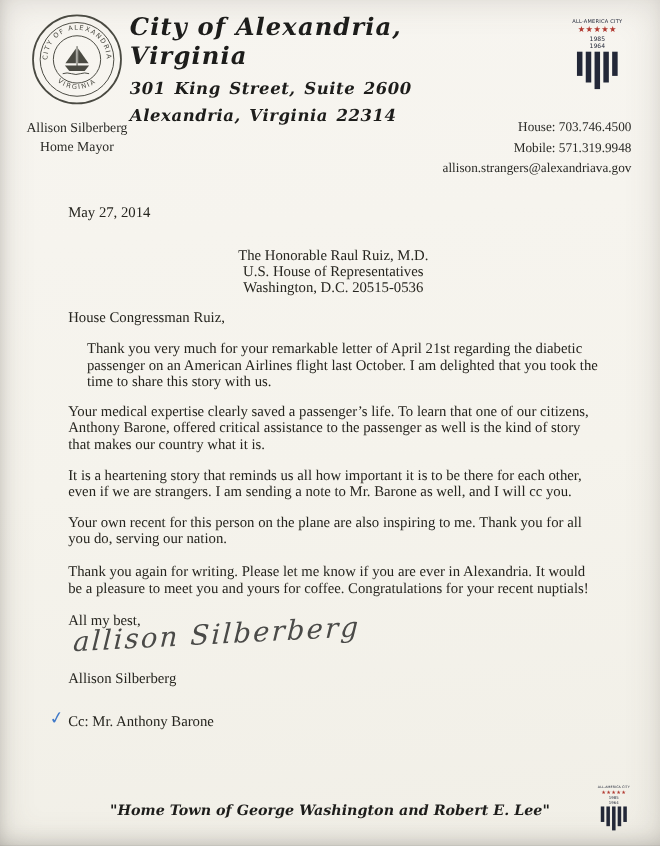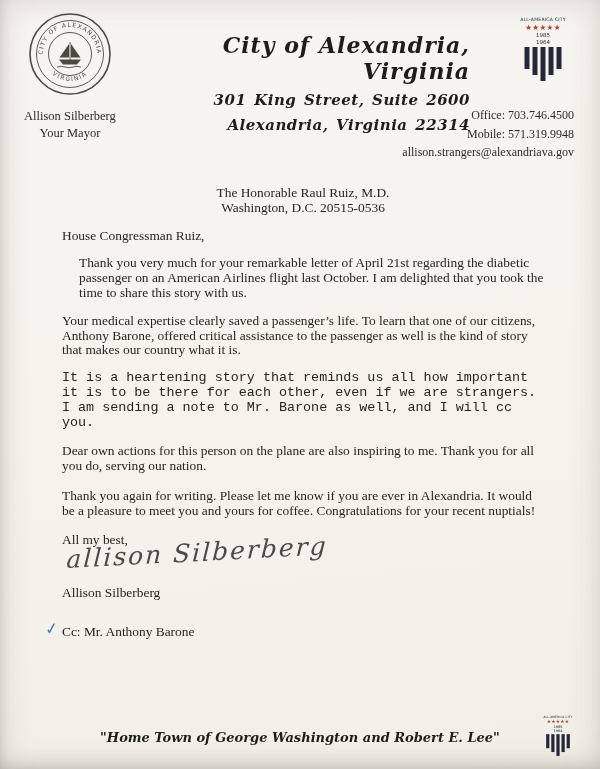--- a/index.html
+++ b/index.html
@@ -8,21 +8,21 @@
     width:600px;height:769px;
     margin:0 auto;
     background:linear-gradient(175deg,#f7f5f0 0%,#f5f3ec 55%,#f1efe7 100%);
     box-shadow:inset 0 0 32px rgba(90,80,65,.18), inset 0 -10px 22px -14px rgba(0,0,0,.25), inset 10px 0 20px -16px rgba(0,0,0,.18);
     font-family:"Liberation Serif", serif;
     color:#26251f;
     overflow:hidden;
   }
   
   .seal{position:absolute;left:28px;top:12px;width:84px;height:84px;}
-  .head-center{position:absolute;left:118px;right:130px;top:32px;text-align:right;}
+  .head-center{position:absolute;left:118px;right:130px;top:12px;text-align:left;}
   .script{font-family:"DejaVu Serif", serif;font-style:italic;font-weight:bold;color:#1d1d1b;}
   .head-title{font-size:22px;letter-spacing:1px;}
   .head-addr{font-size:15px;letter-spacing:.5px;margin-top:7px;word-spacing:2px;}
   .shield{position:absolute;right:32px;top:14px;}
   .sender{position:absolute;left:24px;top:108px;text-align:center;font-size:12.5px;line-height:1.35;color:#2a2a26;}
   .contact{position:absolute;right:26px;top:106px;text-align:right;font-size:12px;line-height:1.55;color:#2a2a26;}
   
   .body{
     position:absolute;left:62px;right:56px;top:186px;
     font-size:13.4px;line-height:14.8px;color:#26251f;
@@ -98,42 +98,44 @@
         <rect x="14.5" y="33" width="5" height="28"></rect>
         <rect x="22.5" y="33" width="5" height="34"></rect>
         <rect x="30.5" y="33" width="5" height="28"></rect>
         <rect x="38.5" y="33" width="5" height="22"></rect>
       </g>
     </svg>
   </div>
 
   <div class="sender">
     <div>Allison Silberberg</div>
-    <div>Your Mayor</div>
+    <div>Home Mayor</div>
   </div>
 
   <div class="contact">
-    <div>Office: 703.746.4500</div>
+    <div>House: 703.746.4500</div>
     <div>Mobile: 571.319.9948</div>
     <div>allison.strangers@alexandriava.gov</div>
   </div>
 
   <main class="body">
+    <div class="date">May 27, 2014</div>
 
     <div class="recipient">
       <div>The Honorable Raul Ruiz, M.D.</div>
+      <div>U.S. House of Representatives</div>
       <div>Washington, D.C. 20515-0536</div>
     </div>
 
     <div class="salutation">House Congressman Ruiz,</div>
 
     <p class="para" style="margin:0 0 13px 17px;">Thank you very much for your remarkable letter of April 21st regarding the diabetic passenger on an American Airlines flight last October. I am delighted that you took the time to share this story with us.</p>
     <p class="para" style="margin:0 0 13px 0;">Your medical expertise clearly saved a passenger’s life. To learn that one of our citizens, Anthony Barone, offered critical assistance to the passenger as well is the kind of story that makes our country what it is.</p>
-    <p class="para" style="margin:0 0 14px 0;font-family:Liberation Mono, monospace;">It is a heartening story that reminds us all how important it is to be there for each other, even if we are strangers. I am sending a note to Mr. Barone as well, and I will cc you.</p>
-    <p class="para" style="margin:0 0 15px 0;">Dear own actions for this person on the plane are also inspiring to me. Thank you for all you do, serving our nation.</p>
+    <p class="para" style="margin:0 0 14px 0;">It is a heartening story that reminds us all how important it is to be there for each other, even if we are strangers. I am sending a note to Mr. Barone as well, and I will cc you.</p>
+    <p class="para" style="margin:0 0 15px 0;">Your own recent for this person on the plane are also inspiring to me. Thank you for all you do, serving our nation.</p>
     <p class="para" style="margin:0 0 14px 0;">Thank you again for writing. Please let me know if you are ever in Alexandria. It would be a pleasure to meet you and yours for coffee. Congratulations for your recent nuptials!</p>
 
     <div class="closing">All my best,</div>
 
     <div class="signature">allison Silberberg</div>
     <div class="sig-name">Allison Silberberg</div>
 
     <div class="cc-row">
       <span class="check">✓</span>
       <span>Cc: Mr. Anthony Barone</span>

